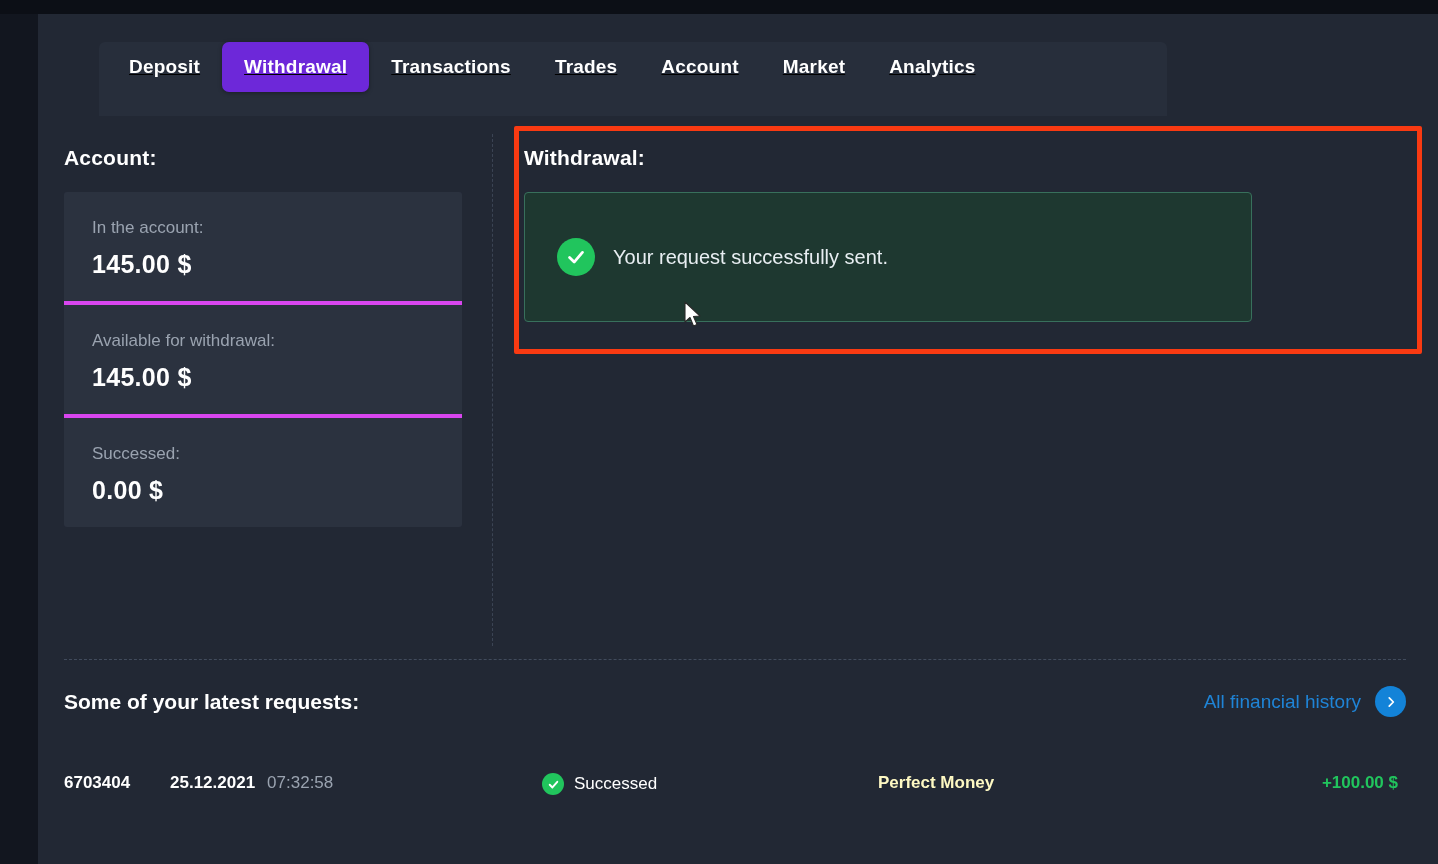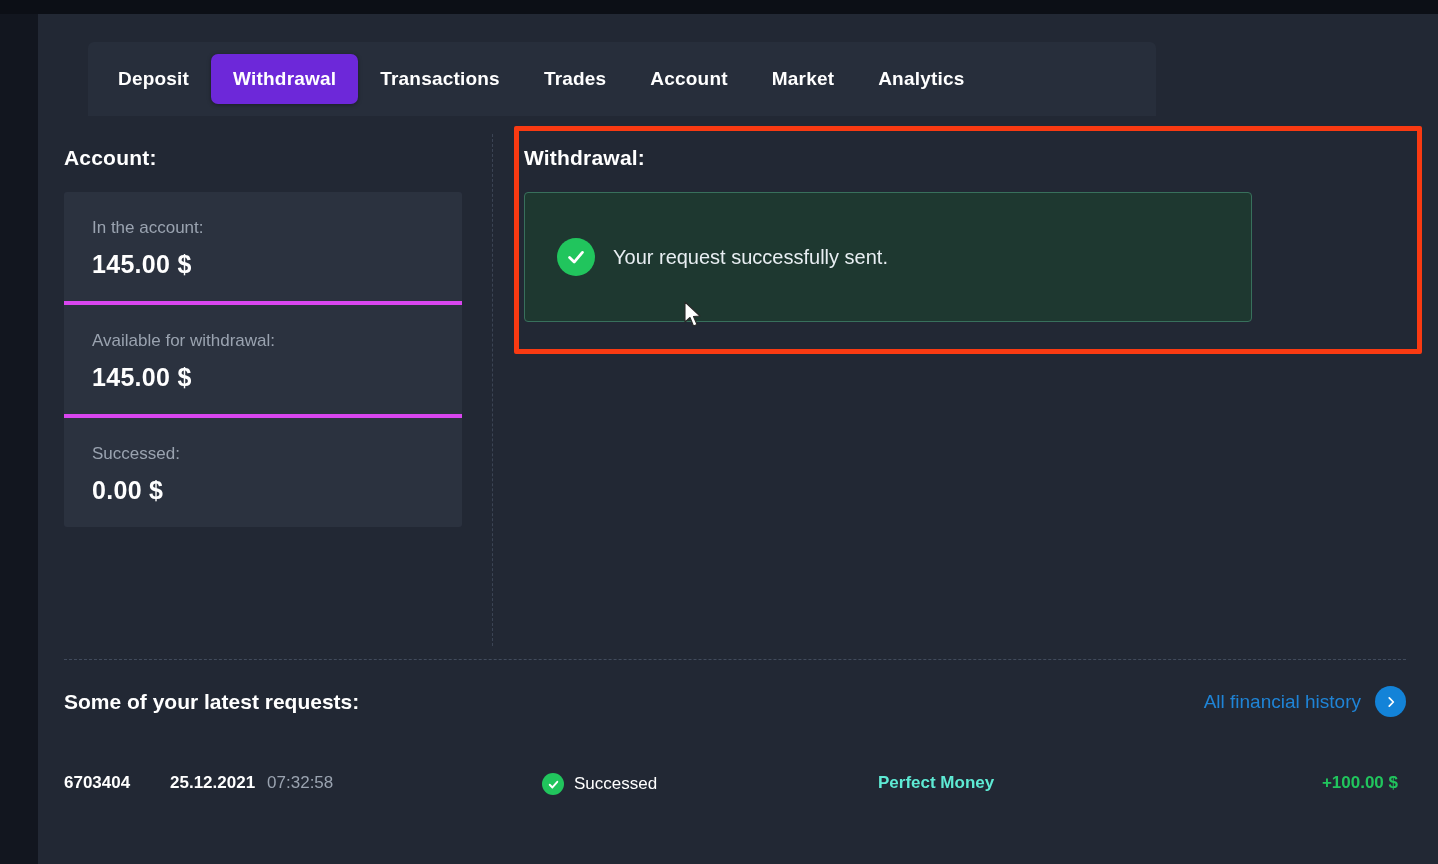--- a/index.html
+++ b/index.html
@@ -31,27 +31,28 @@
   .app-panel {
     position: absolute;
     left: 38px; top: 14px;
     width: 1400px; height: 850px;
     background: #222834;
   }
 
   
   .tab-bar {
     position: absolute;
-    left: 50px; top: 28px;
+    left: 61px; top: 28px;
     width: 1068px; height: 74px;
     background: #272e3b;
     border-radius: 6px 6px 0 0;
     display: flex;
-    align-items: center;
+    align-items: flex-start;
     padding: 0 8px;
+    text-decoration: underline;
   }
   .tab {
     position: relative;
     padding: 14px 22px;
     font-size: 19px;
     font-weight: bold;
     color: #ffffff;
     letter-spacing: .2px;
     border-radius: 7px;
     white-space: nowrap;
@@ -219,21 +220,21 @@
     width: 22px; height: 22px;
     border-radius: 50%;
     background: #21c55d;
     display: flex; align-items: center; justify-content: center;
     flex: none;
   }
   .status-dot svg { display: block; }
   .status-text { font-size: 17px; color: #ffffff; }
   .txn-method {
     position: absolute; left: 814px;
-    font-size: 17px; color: #5eead4; font-weight: bold;
+    font-size: 17px; color: #fef9c3; font-weight: bold;
   }
   .txn-amount {
     position: absolute; right: 8px;
     font-size: 17px; color: #21c55d; font-weight: bold;
   }
 
   
   .cursor {
     position: absolute;
     left: 683px; top: 300px;

